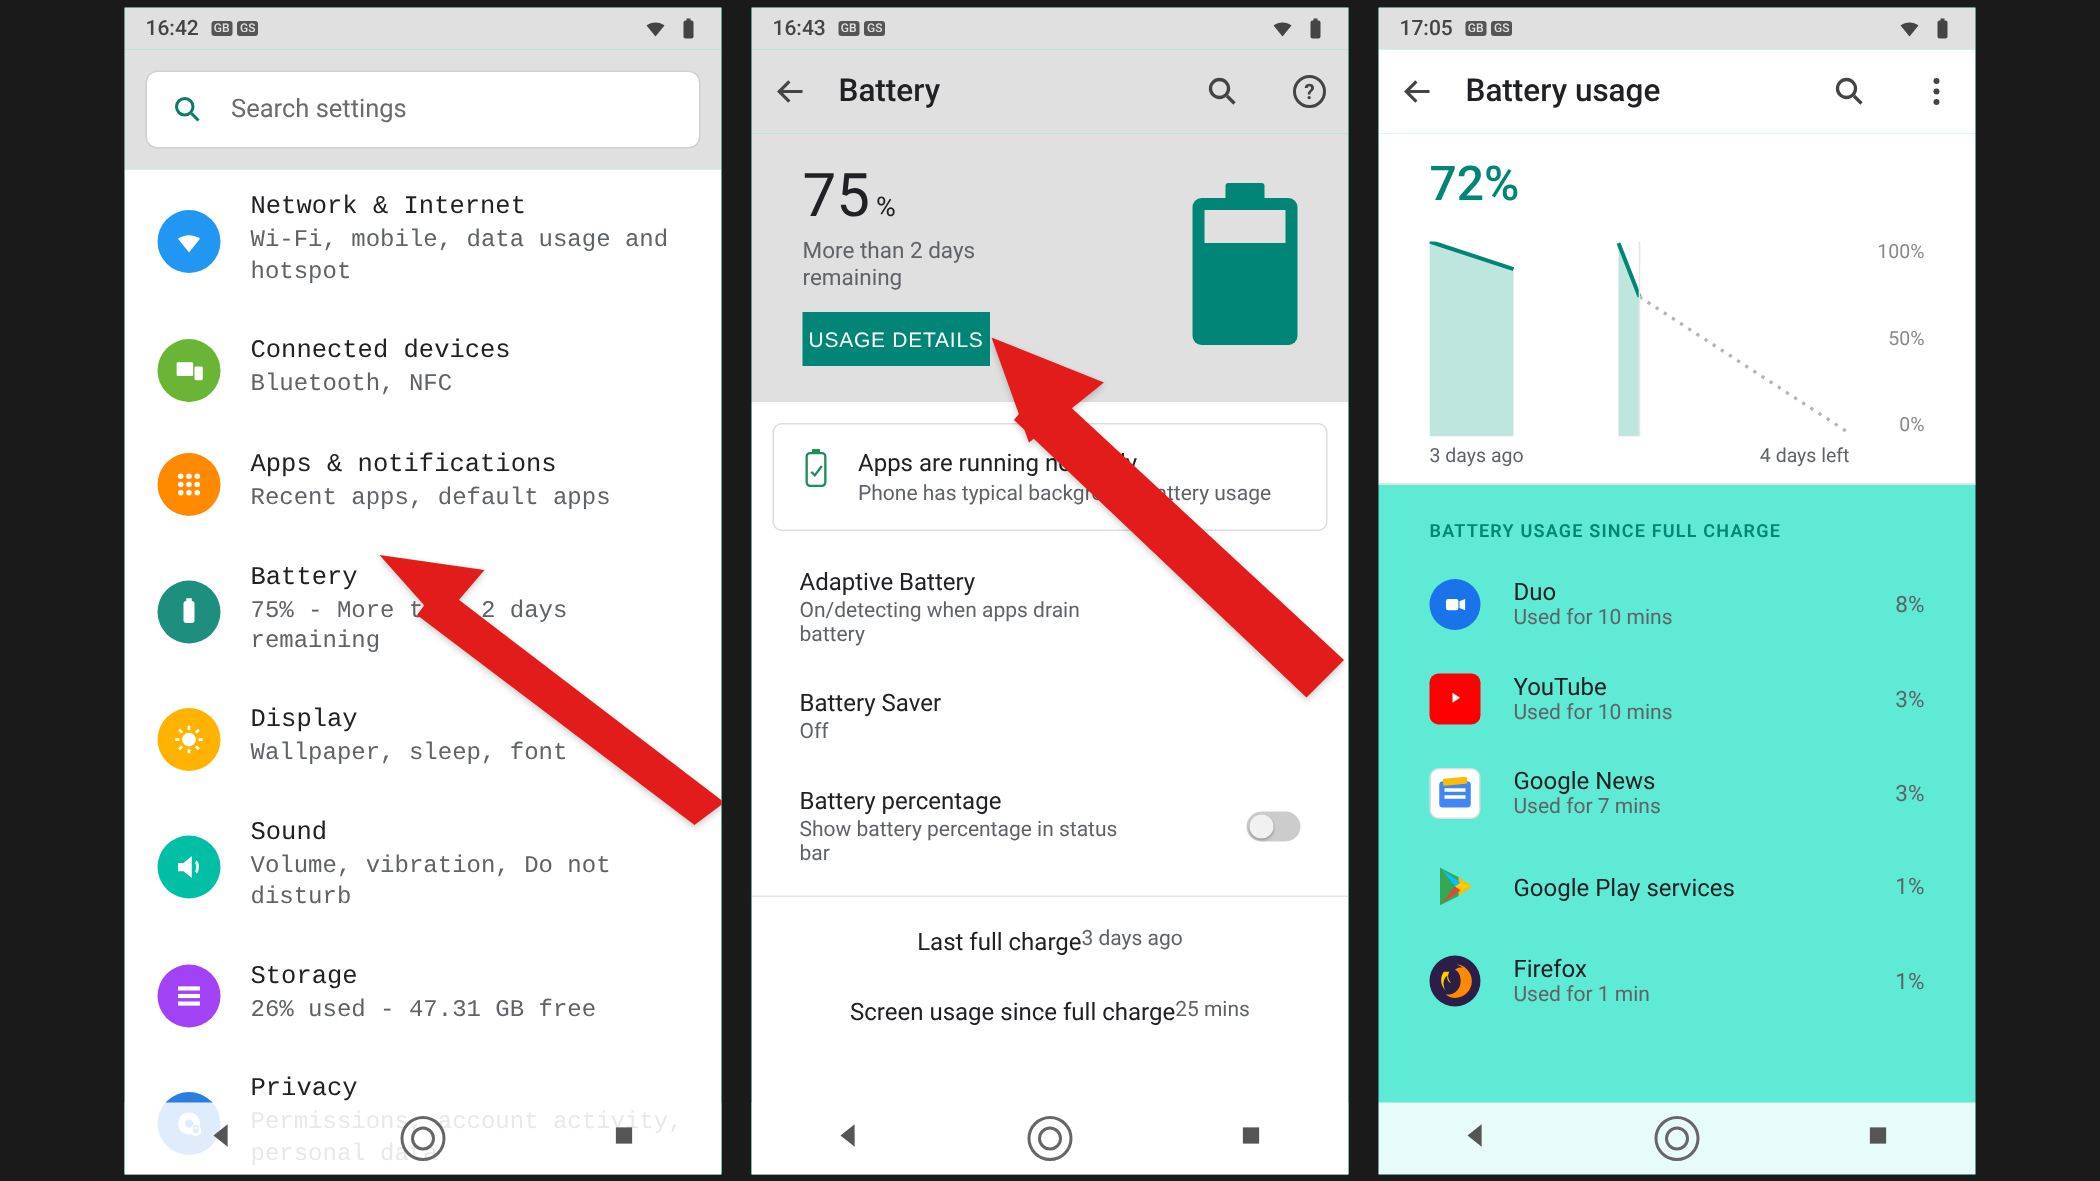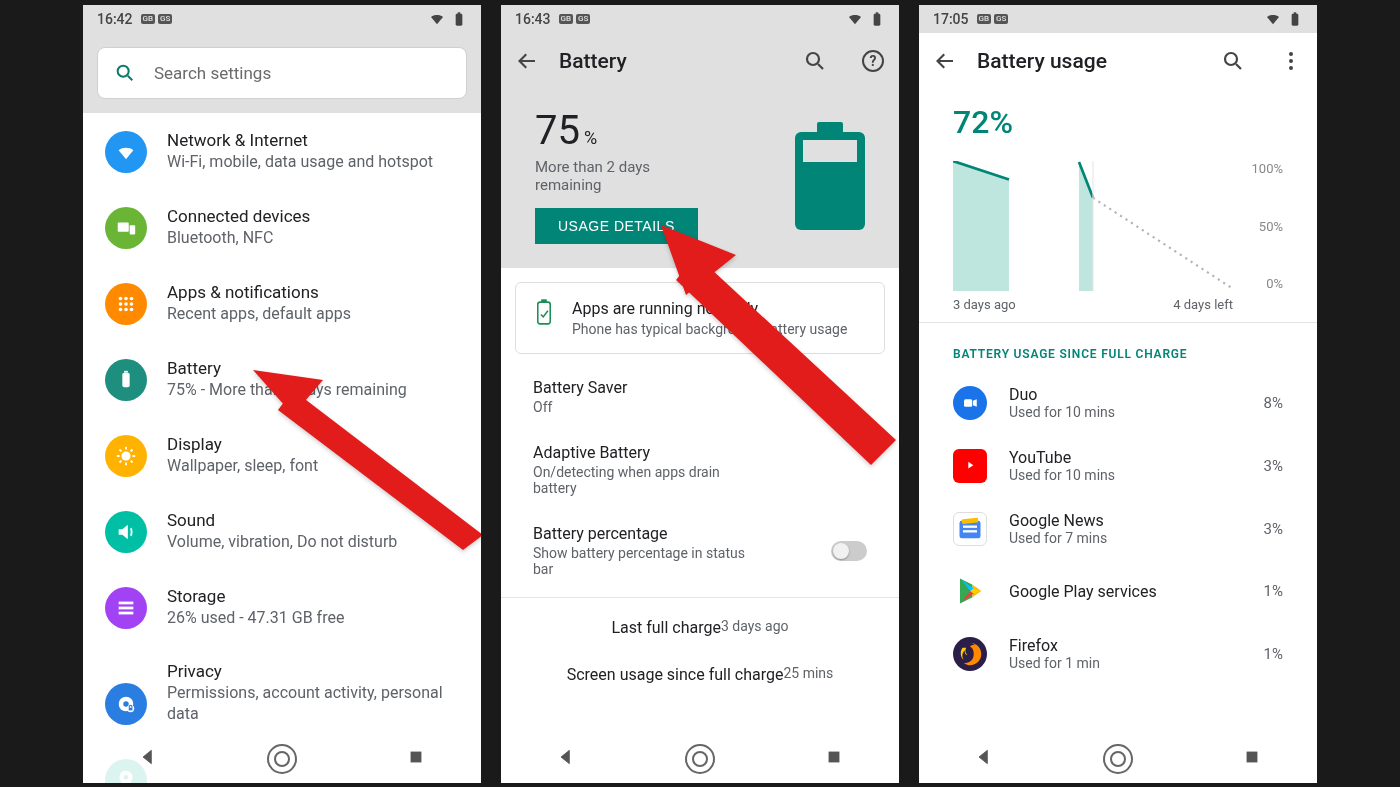--- a/index.html
+++ b/index.html
@@ -7,21 +7,21 @@
     background: #1a1a1a;
     font-family: Roboto, -apple-system, sans-serif;
     display: flex;
     justify-content: center;
     gap: 20px;
     padding: 5px 0;
   }
   .phone {
     width: 398px;
     height: 778px;
-    background: #ffffff;
+    background: #5eead4;
     display: flex;
     flex-direction: column;
     overflow: hidden;
     position: relative;
   }
   
   .statusbar {
     height: 28px;
     background: #e0e0e0;
     display: flex;
@@ -56,22 +56,23 @@
     align-items:center;
     padding:0 16px;
     background:#fff;
   }
   .search-box .s-icon { width:22px;height:22px; margin-right:18px;}
   .search-box .s-text { color:#6b6b6b; font-size:17px;}
   
   .settings-list { flex:1; overflow:hidden; background:#fff;}
   .setting-row {
     display:flex;
-    align-items:flex-end;
+    align-items:center;
     padding:16px 18px 16px 22px;
+    font-family:Liberation Mono, monospace;
   }
   .setting-icon {
     width:42px;height:42px;border-radius:50%;
     display:flex;align-items:center;justify-content:center;
     flex-shrink:0;
     margin-right:20px;
     margin-top:2px;
   }
   .setting-icon svg{width:22px;height:22px;fill:#fff;}
   .setting-texts{flex:1;}
@@ -105,21 +106,21 @@
   }
   .batt-left{flex:1;}
   .batt-pct{font-size:40px;font-weight:400;color:#202124;}
   .batt-pct small{font-size:18px;margin-left:4px;}
   .batt-remain{font-size:15px;color:#5f6368;margin-top:4px;max-width:160px;}
   .usage-btn{
     margin-top:14px;
     background:#018577;
     color:#fff;
     border:none;
-    padding:10px 23px;
+    padding:10px 4px;
     font-size:14px;
     letter-spacing:0.5px;
     font-weight:500;
   }
   .batt-right{display:flex;align-items:center;justify-content:center;}
   .batt-big-icon{width:70px;height:108px;position:relative;}
   .batt-cap{width:26px;height:10px;background:#018577;margin:0 auto;border-radius:2px 2px 0 0;}
   .batt-body{width:70px;height:98px;background:#018577;border-radius:6px;position:relative;}
   .batt-body::after{content:"";position:absolute;top:8px;left:8px;right:8px;height:22px;background:#e0e0e0;}
   
@@ -388,28 +389,28 @@
           <path d="M8 20l3 3 6-8" stroke-width="2"></path>
         </svg>
       <div>
         <div class="card-title">Apps are running normally</div>
         <div class="card-sub">Phone has typical background battery usage</div>
       </div>
     </div>
     <div id="s2-opts">
         <div class="opt-row">
           <div class="opt-texts">
+            <div class="opt-title">Adaptive Battery</div>
+            <div class="opt-sub">On/detecting when apps drain battery</div>
+          </div>
+        </div>
+        <div class="opt-row">
+          <div class="opt-texts">
             <div class="opt-title">Battery Saver</div>
             <div class="opt-sub">Off</div>
-          </div>
-        </div>
-        <div class="opt-row">
-          <div class="opt-texts">
-            <div class="opt-title">Adaptive Battery</div>
-            <div class="opt-sub">On/detecting when apps drain battery</div>
           </div>
         </div>
         <div class="opt-row with-toggle">
           <div class="opt-texts">
             <div class="opt-title">Battery percentage</div>
             <div class="opt-sub">Show battery percentage in status bar</div>
           </div>
           <div class="toggle"></div>
         </div>
       </div>

